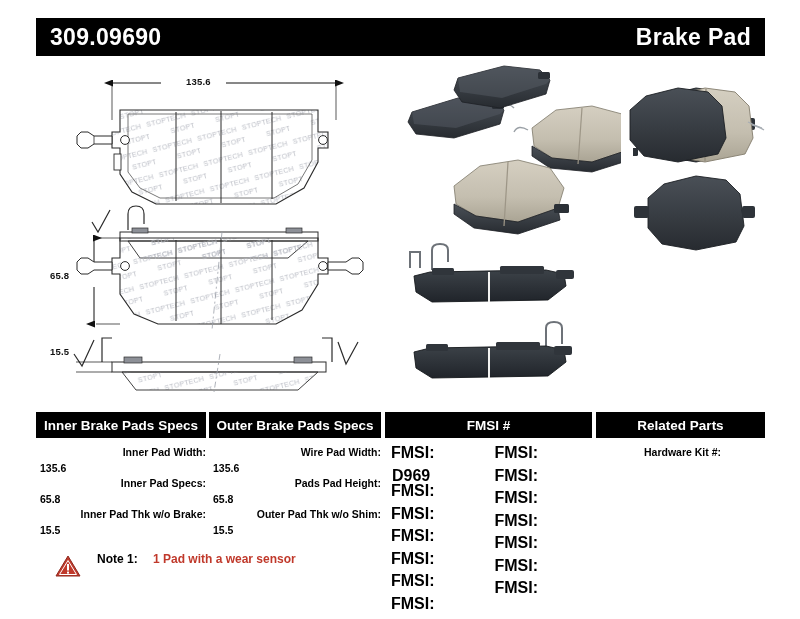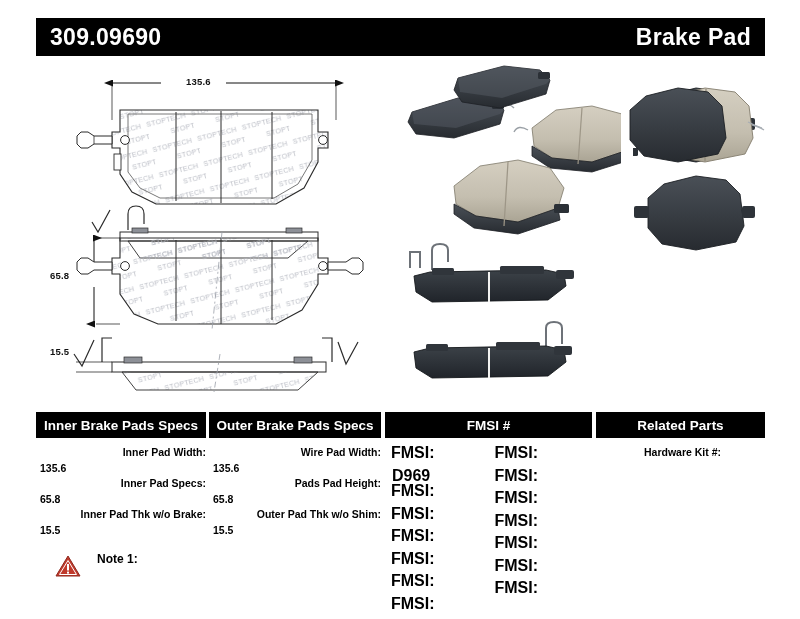--- a/index.html
+++ b/index.html
@@ -415,17 +415,18 @@
   <div class="notes">
     <svg class="warn-icon" viewBox="0 0 26 24">
       <path d="M13,2 L25,22 L1,22 Z" fill="#c0392b" stroke="#8e2a20" stroke-width="1"></path>
       <path d="M13,6.5 L21.5,20.5 L4.5,20.5 Z" fill="none" stroke="#fff" stroke-width="1"></path>
       <rect x="12" y="10" width="2" height="6.5" fill="#fff"></rect>
       <rect x="12" y="17.6" width="2" height="2" fill="#fff"></rect>
     </svg>
     <div class="notes-lines">
       <div class="note-line">
         <span class="note-lbl">Note 1:</span>
+        <span class="note-txt">1 Pad with a wear sensor</span>
       </div>
     </div>
   </div>
 
 </div>
 
 </body></html>

